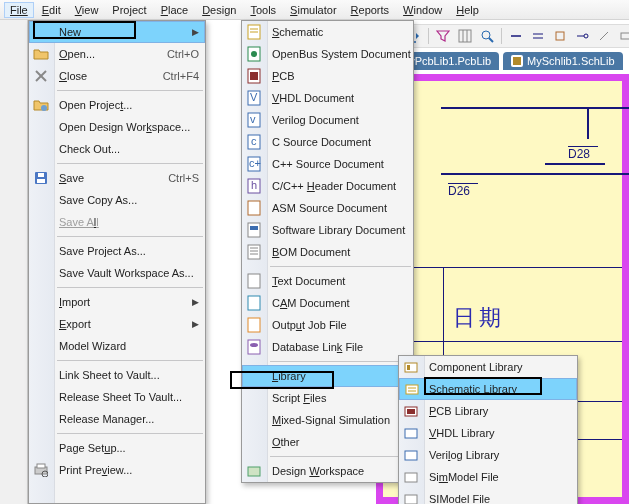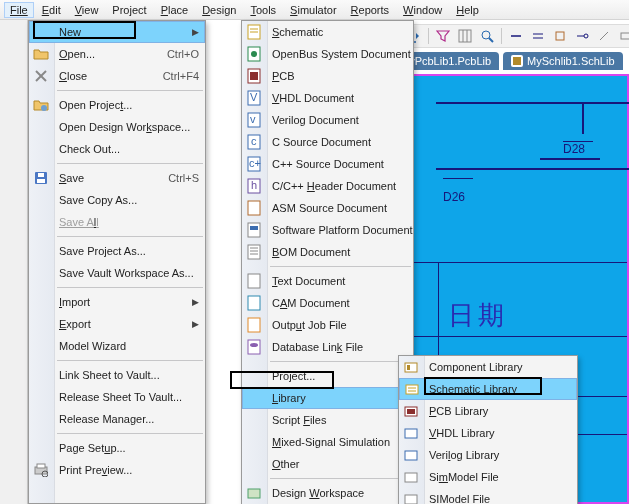--- a/index.html
+++ b/index.html
@@ -8,23 +8,23 @@
   .menubar span{padding:2px 6px;cursor:default;}
   .menubar span u{text-decoration:underline;}
   .menubar .active{background:#e3f0fb;border:1px solid #aecff7;padding:1px 5px;}
   .toolbar{position:absolute;left:376px;top:24px;height:24px;display:flex;align-items:center;gap:4px;background:#f2f2f2;border:1px solid #dcdcdc;border-radius:3px;padding:0 6px;}
   .tb-btn{width:18px;height:18px;display:flex;align-items:center;justify-content:center;}
   .sep{width:1px;height:16px;background:#c9c9c9;margin:0 1px;}
   .doc-tabs{position:absolute;left:376px;top:52px;display:flex;gap:4px;text-align:center;}
   .doc-tab{display:flex;align-items:center;gap:4px;padding:3px 8px;background:#4a77a4;color:#fff;border-radius:4px 4px 0 0;font-size:10px;}
   .doc-tab .tabicon{width:12px;height:12px;}
   .doc-tab span{color:#fff;}
-  .canvas{position:absolute;left:376px;top:74px;right:0;bottom:0;background:#0ea5e9;border:2px solid #d946ef;}
+  .canvas{position:absolute;left:376px;top:74px;right:0;bottom:0;background:#fef9c3;border:7px solid #d946ef;}
   .schline{position:absolute;background:#17177a;}
-  .cjk{position:absolute;font-family:SimSun,serif;font-size:26px;color:#2a2ab0;letter-spacing:4px;}
+  .cjk{position:absolute;font-family:SimSun,serif;font-size:22px;color:#2a2ab0;letter-spacing:4px;}
   .netlbl{position:absolute;font-size:12px;color:#17177a;font-family:Arial;}
   .netbar{position:absolute;height:1px;background:#17177a;}
   .menu{position:absolute;background:#f4f4f4;border:1px solid #9a9a9a;box-shadow:2px 3px 5px rgba(0,0,0,0.25);}
   .menu.col1{left:28px;top:20px;width:178px;}
   .menu.col2{left:205px;top:20px;width:173px;margin-left:36px;}
   .menu.col3{left:398px;top:355px;width:180px;}
   .gutter{position:absolute;left:0;top:0;bottom:0;width:26px;background:linear-gradient(to right,#eef1f6,#e6eaf1);border-right:1px solid #d9dce2;}
   .mi{position:relative;display:flex;align-items:center;height:22px;padding-left:30px;padding-right:6px;cursor:default;}
   .mi.hi{background:#7dd3fc;border:1px solid #7fb2e5;height:22px;padding-left:29px;padding-right:5px;}
   .mi .lbl{flex:1;white-space:nowrap;}
@@ -151,21 +151,21 @@
   <div class="schline" style="left:0;top:320px;right:0;height:1px;"></div>
   <div class="schline" style="left:0;top:358px;right:0;height:1px;"></div>
 
   <div class="schline" style="left:58px;top:26px;width:200px;height:1.5px;"></div>
   <div class="schline" style="left:204px;top:26px;width:1.5px;height:32px;"></div>
   <div class="schline" style="left:58px;top:92px;width:200px;height:1.5px;"></div>
   <div class="schline" style="left:162px;top:82px;width:60px;height:1.5px;"></div>
   <div class="netbar" style="left:185px;top:65px;width:30px;"></div>
   <div class="netlbl" style="left:185px;top:66px;">D28</div>
   <div class="netbar" style="left:65px;top:102px;width:30px;"></div>
-  <div class="netlbl" style="left:65px;top:114px;">D26</div>
+  <div class="netlbl" style="left:65px;top:103px;">D26</div>
   <div class="cjk" style="left:70px;top:222px;">日期</div>
 </div>
 
 <div class="menu col1">
   <div class="gutter"></div>
 
   <div class="mi hi">
     <span class="lbl"><u>N</u>ew</span>
       <span class="sub">▶</span>
   </div>
@@ -355,21 +355,21 @@
       </span>
     <span class="lbl">ASM Source Document</span>
   </div>
   <div class="mi">
     <span class="micon">
         <svg width="14" height="16">
           <rect x="1" y="1" width="12" height="14" fill="#fff" stroke="#888"></rect>
           <rect x="3" y="4" width="8" height="4" fill="#3c6db0"></rect>
         </svg>
       </span>
-    <span class="lbl">Software Platform Document</span>
+    <span class="lbl">Software Library Document</span>
   </div>
   <div class="mi">
     <span class="micon">
         <svg width="14" height="16">
           <rect x="1" y="1" width="12" height="14" fill="#fff" stroke="#888"></rect>
           <line x1="3" y1="4" x2="11" y2="4" stroke="#888"></line>
           <line x1="3" y1="7" x2="11" y2="7" stroke="#888"></line>
           <line x1="3" y1="10" x2="11" y2="10" stroke="#888"></line>
         </svg>
       </span>
@@ -403,23 +403,20 @@
   <div class="mi">
     <span class="micon">
         <svg width="14" height="16">
           <rect x="1" y="1" width="12" height="14" fill="#fff" stroke="#8a5fb0"></rect>
           <ellipse cx="7" cy="6" rx="4" ry="2" fill="#8a5fb0"></ellipse>
         </svg>
       </span>
     <span class="lbl">Database Lin<u>k</u> File</span>
   </div>
   <div class="msep"></div>
-  <div class="mi">
-      <span class="lbl">Pro<u>j</u>ect...</span>
-    </div>
   <div class="mi hi">
       <span class="lbl"><u>L</u>ibrary</span>
       <span class="sub">▶</span>
     </div>
   <div class="mi">
       <span class="lbl">Script <u>F</u>iles</span>
       <span class="sub">▶</span>
     </div>
   <div class="mi">
       <span class="lbl"><u>M</u>ixed-Signal Simulation</span>

